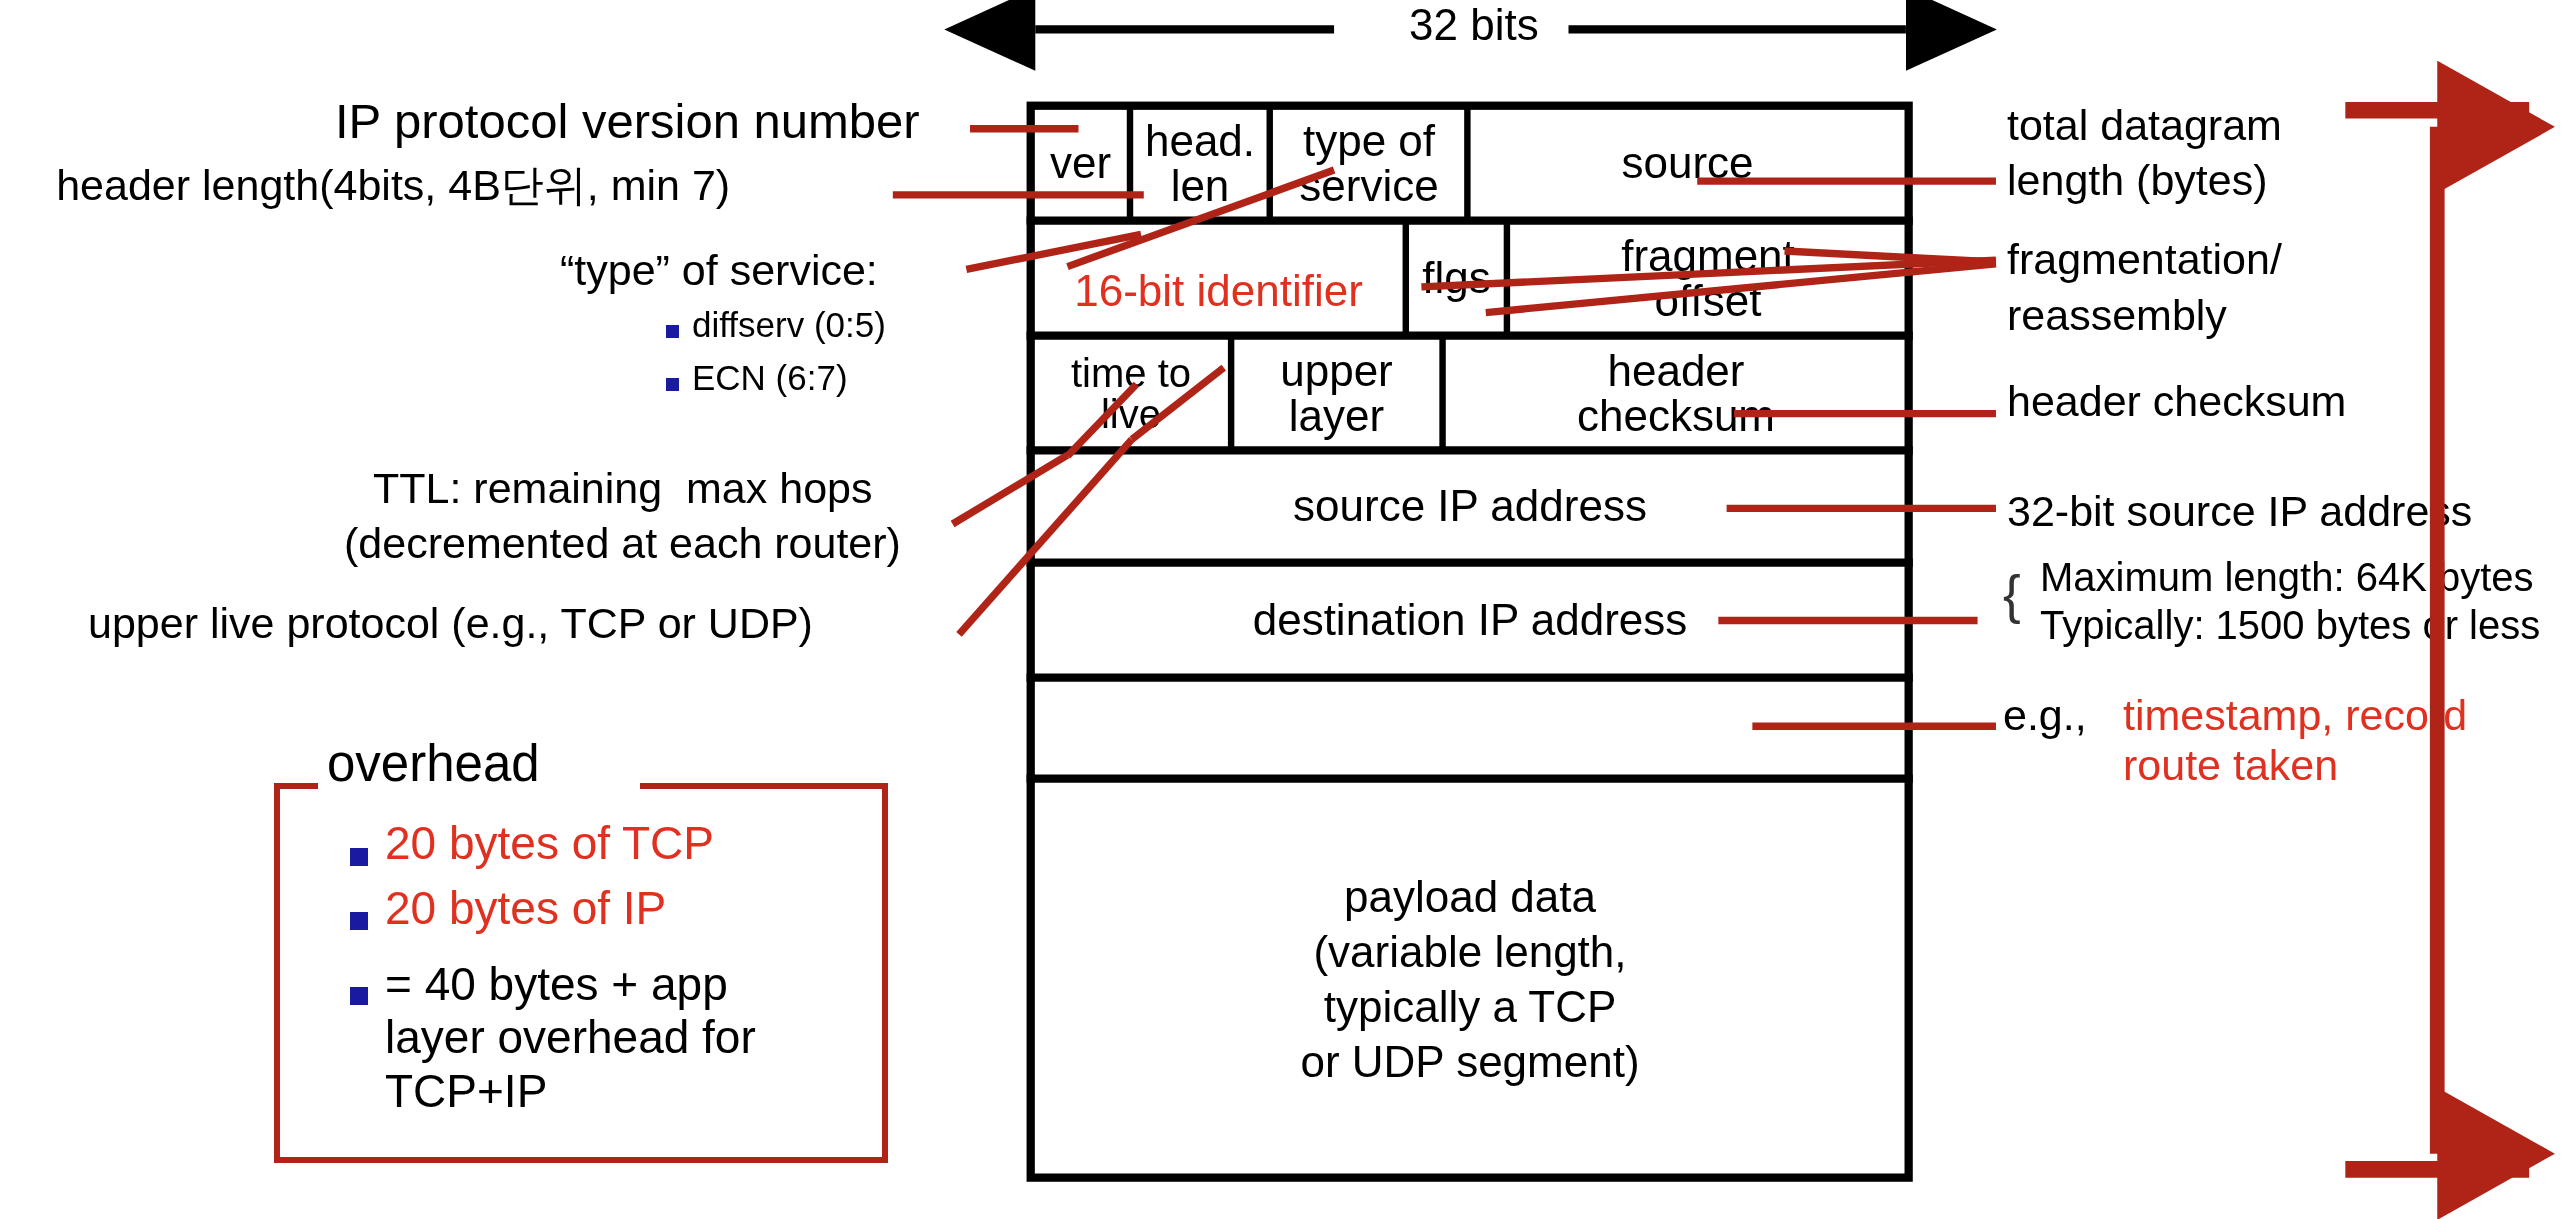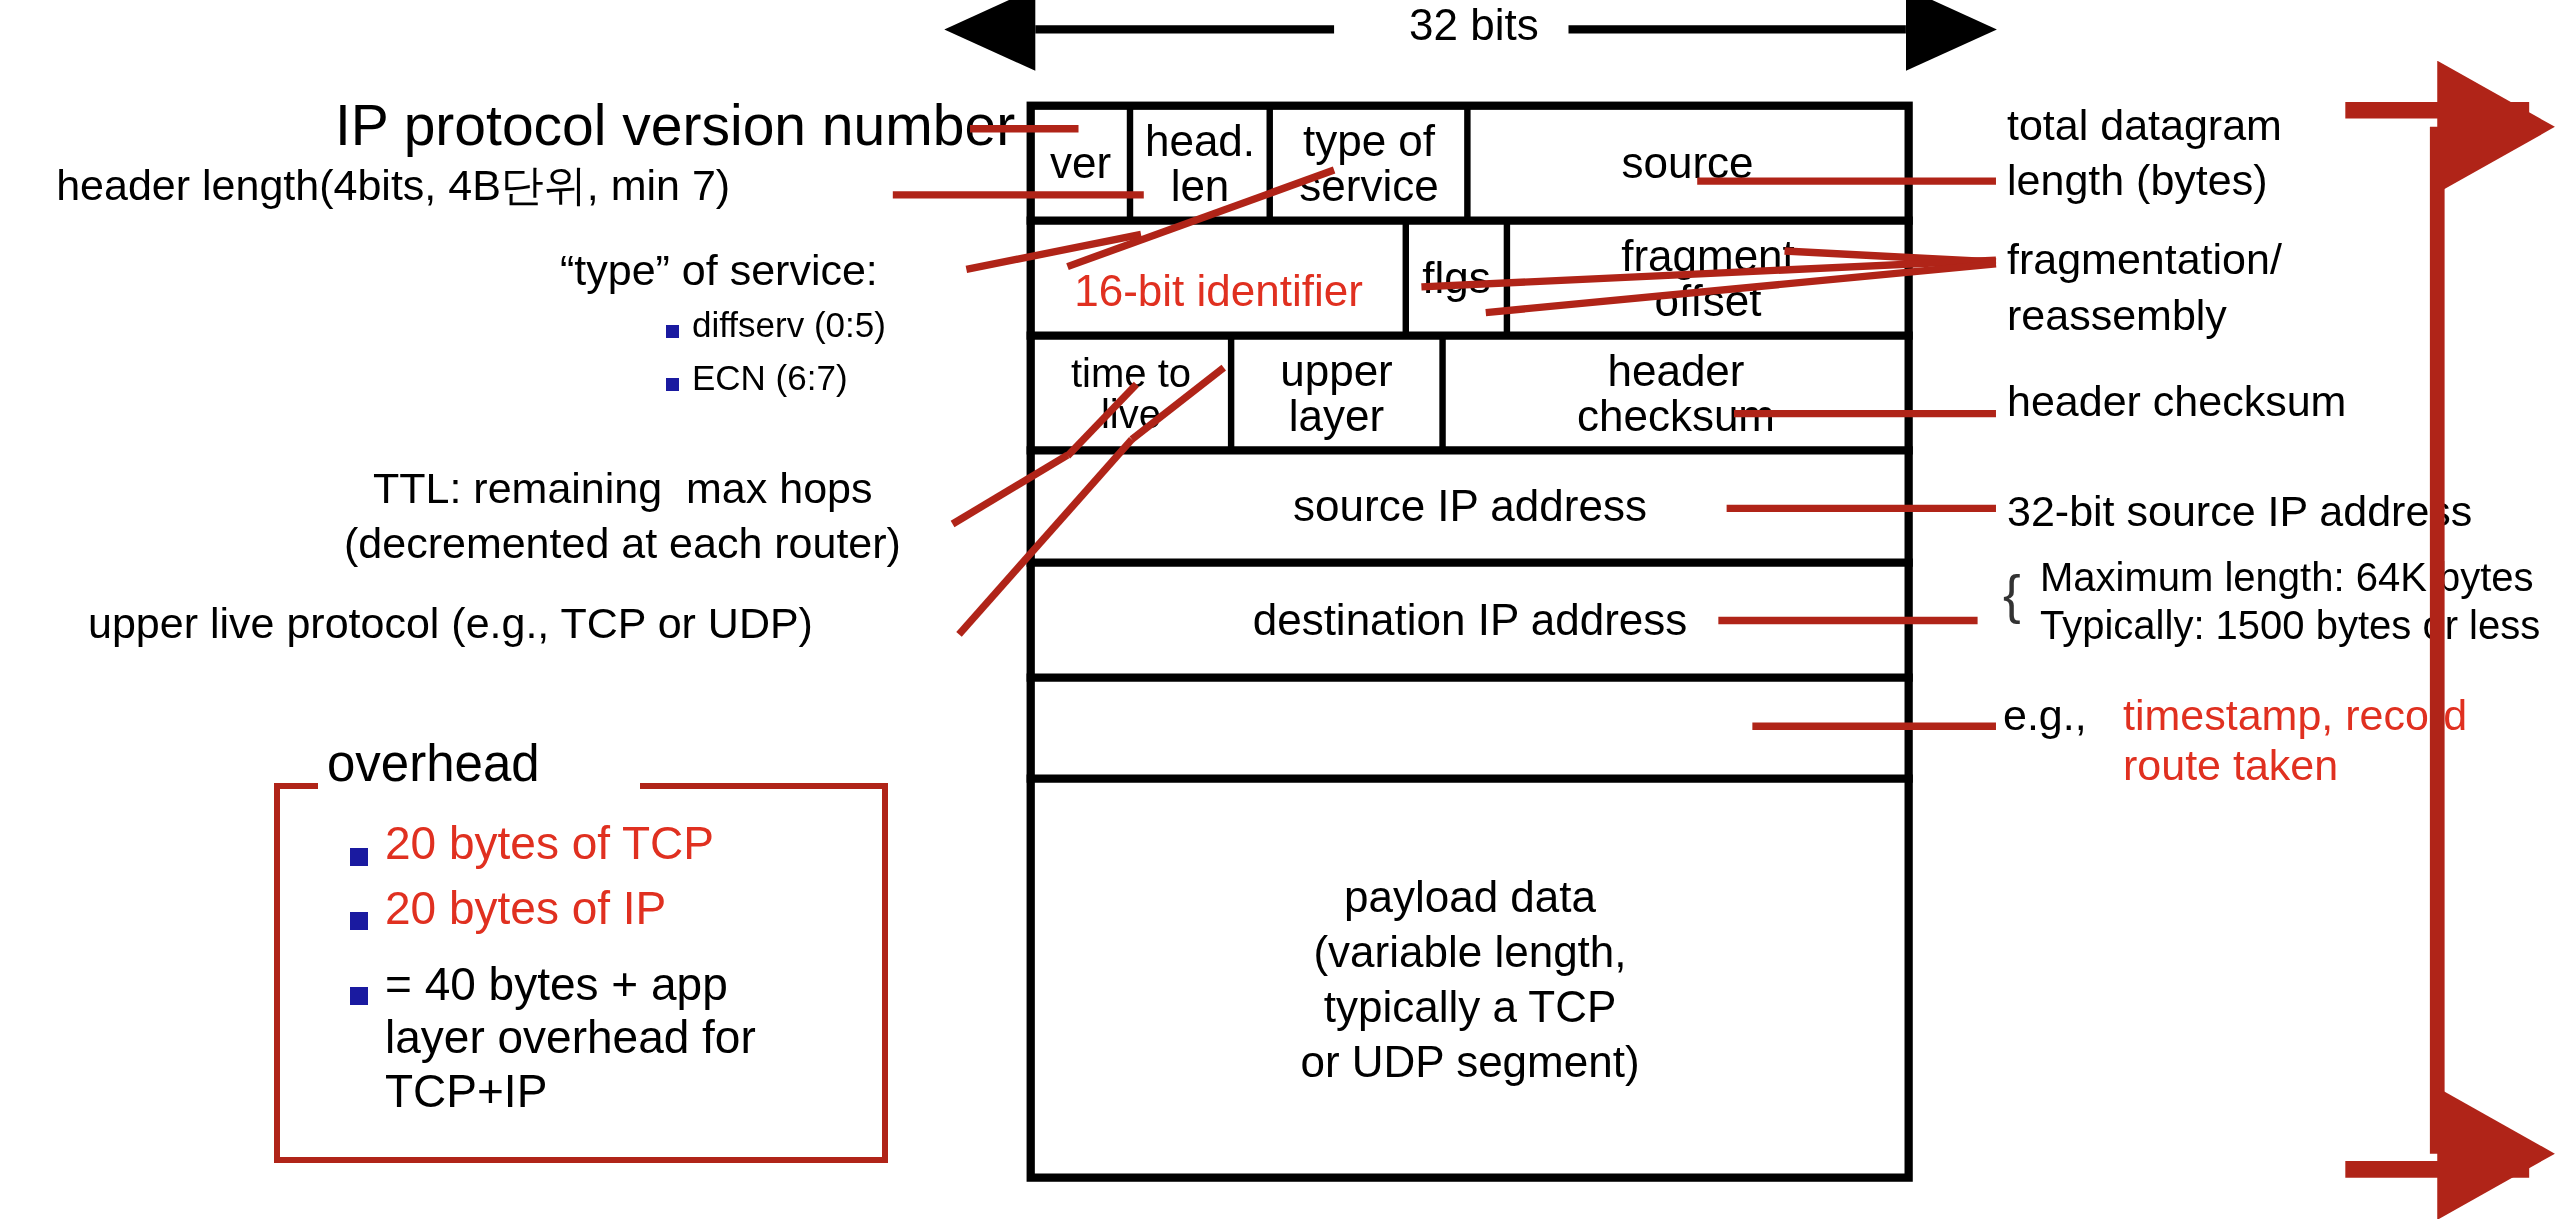--- a/index.html
+++ b/index.html
@@ -73,21 +73,21 @@
   </div>
 
 
   <div class="cellbox" style="left:984px;top:779px;width:878px;height:399px;font-size:44px;">
     <span style="white-space:pre-line;line-height:1.25;">payload data
 (variable length,
 typically a TCP
 or UDP segment)</span>
   </div>
 
-  <div class="txt" style="left:288px;top:94px;font-size:57px;">IP protocol version number</div>
+  <div class="txt" style="left:288px;top:94px;font-size:49px;">IP protocol version number</div>
 
   <div class="txt" style="left:9.2px;top:161px;font-size:43px;">header length(4bits, 4B단위, min 7)</div>
 
   <div class="txt" style="left:513px;top:246px;font-size:43px;">“type” of service:</div>
 
   <span class="bullet" style="left:619px;top:325px;width:13px;height:13px;"></span>
   <div class="txt" style="left:645px;top:305px;font-size:35px;">diffserv (0:5)</div>
 
   <span class="bullet" style="left:619px;top:378px;width:13px;height:13px;"></span>
   <div class="txt" style="left:645px;top:358px;font-size:35px;">ECN (6:7)</div>

